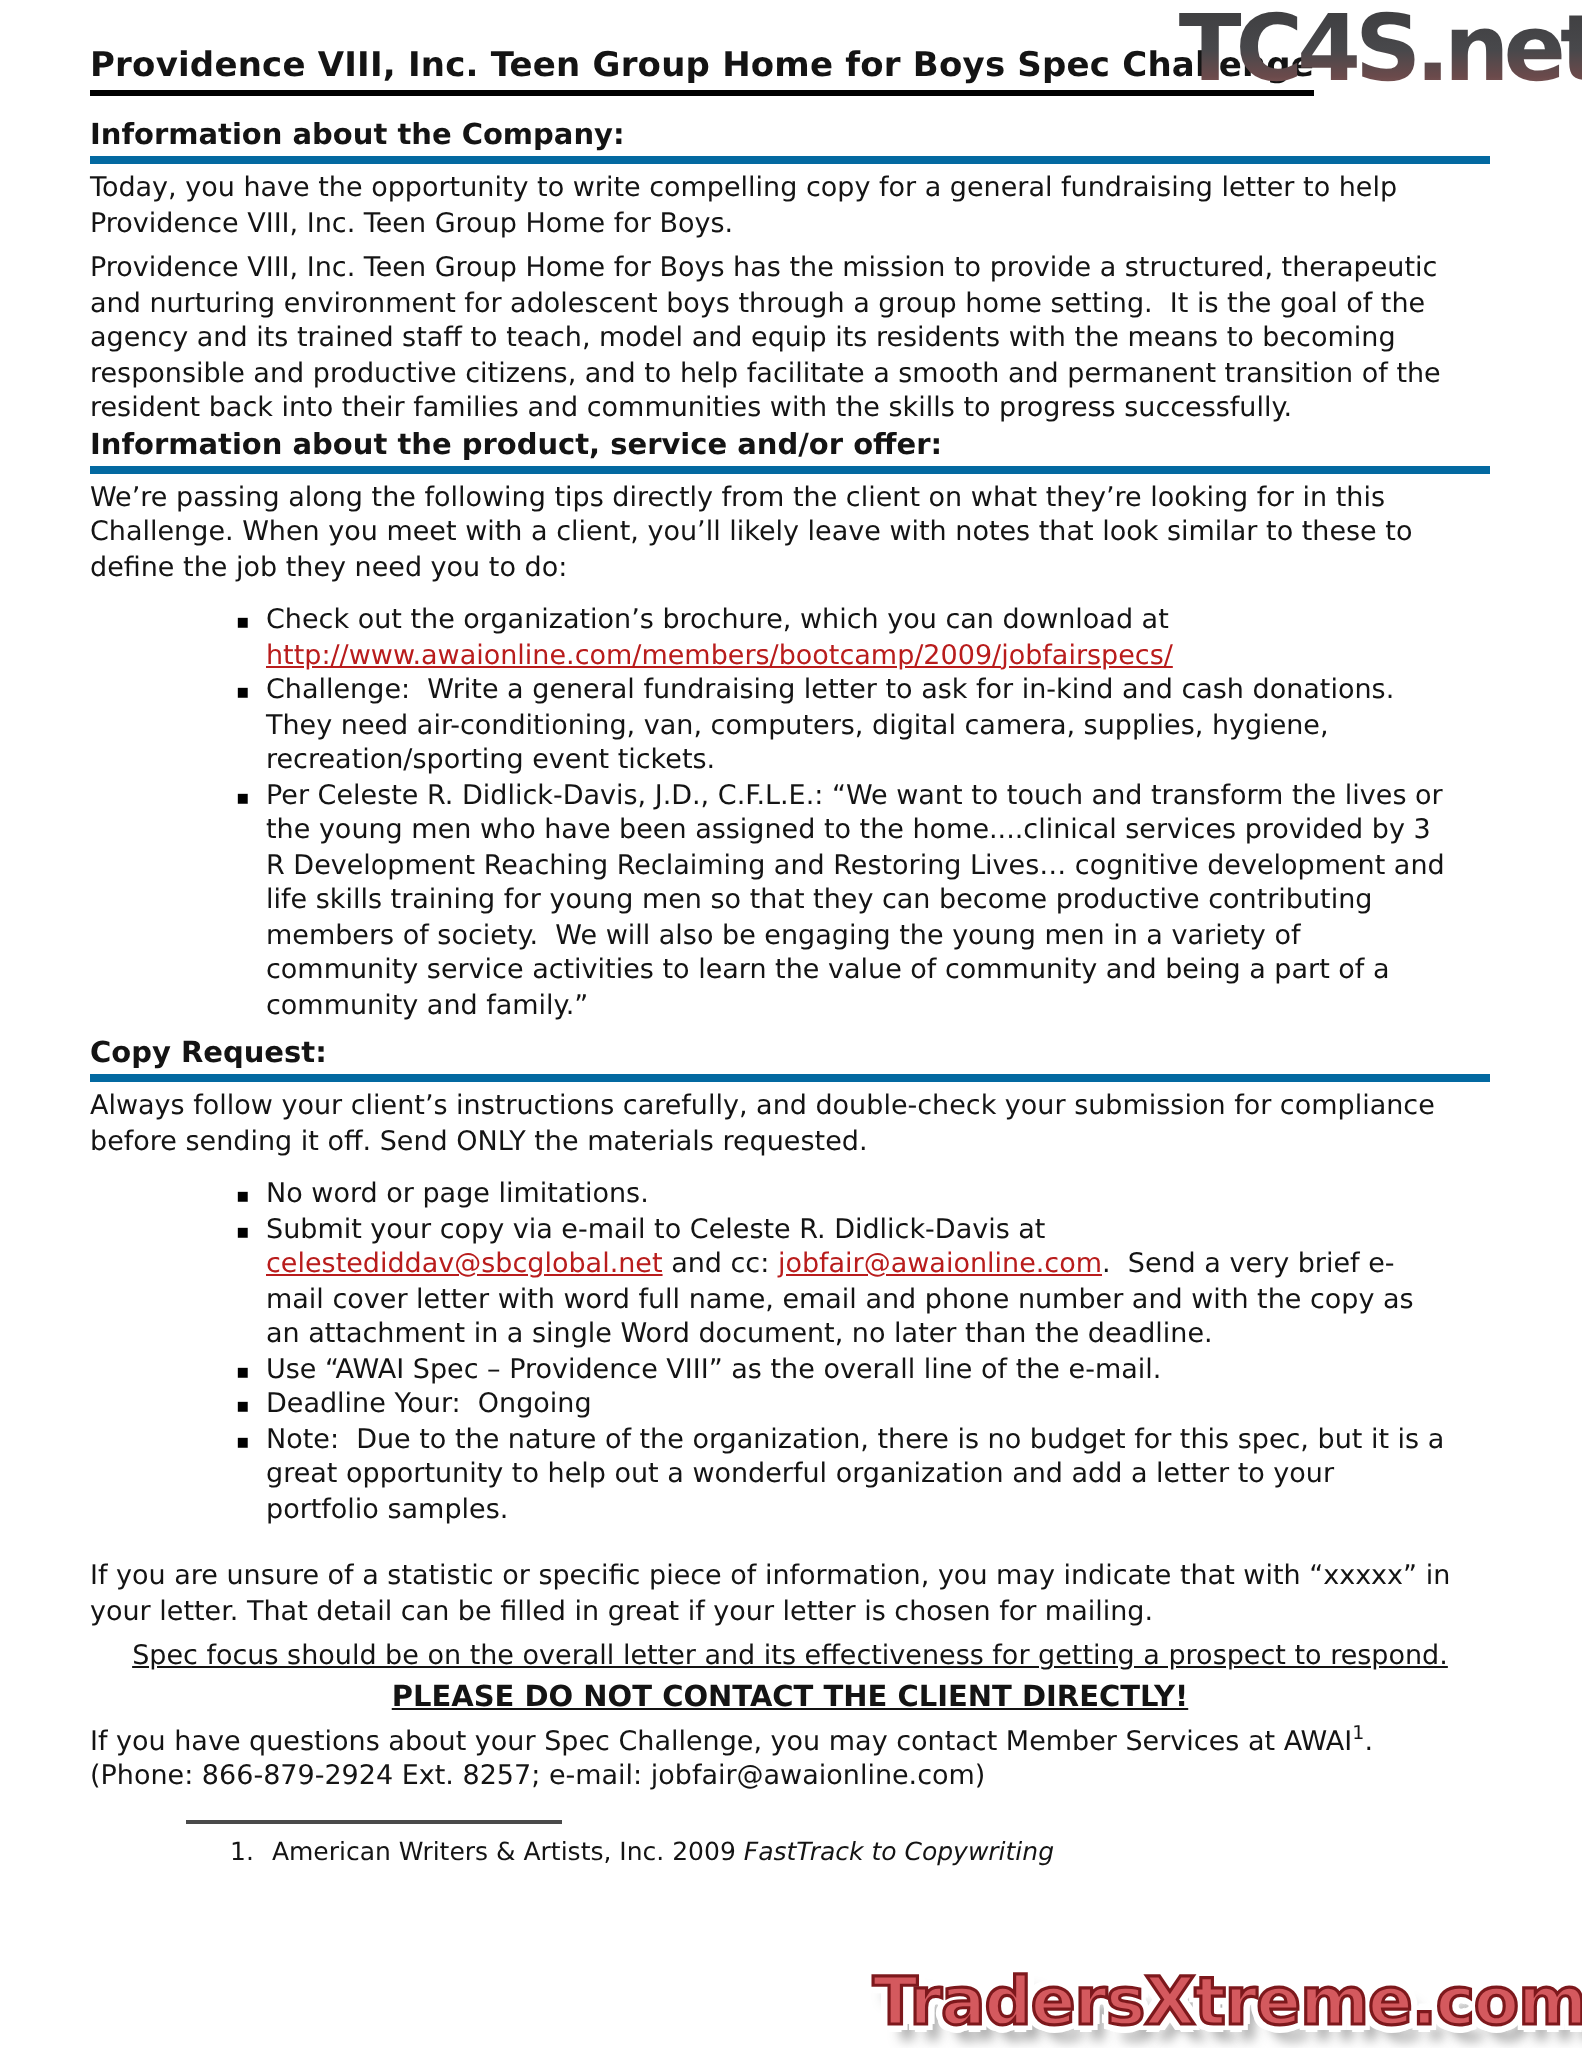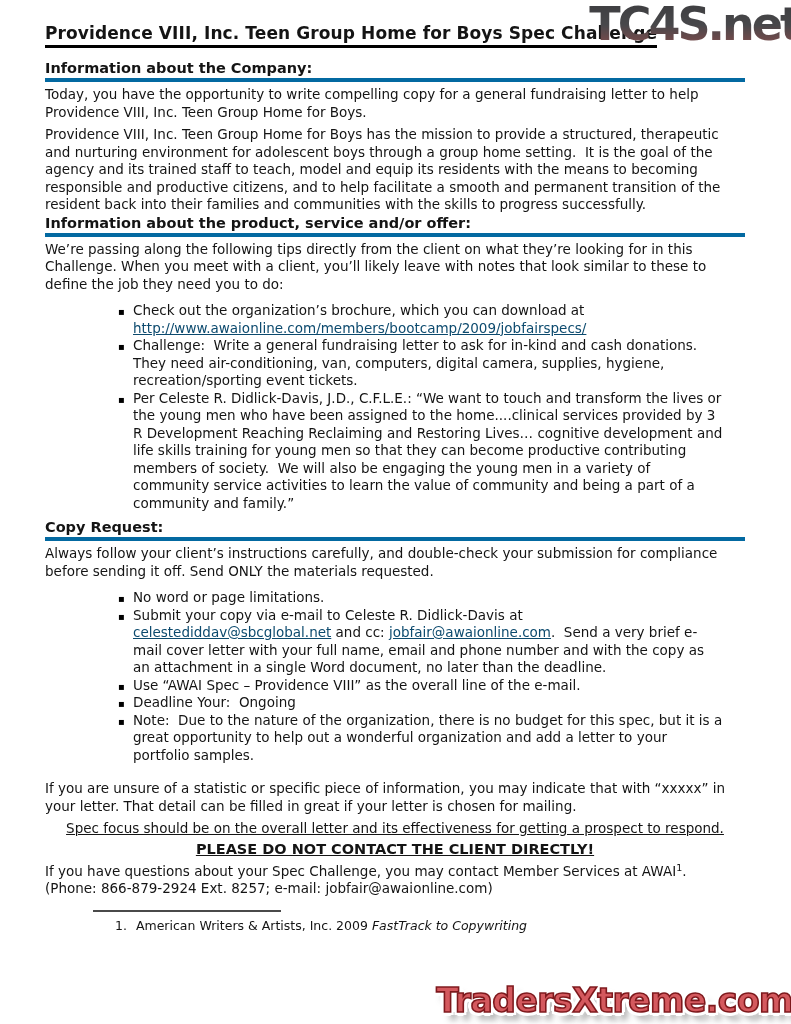--- a/index.html
+++ b/index.html
@@ -25,21 +25,21 @@
   }
   p.tight { margin-bottom:0; }
   ul.blist { list-style:none; margin:9px 0 6px 0; padding:0 22px 0 88px; }
   ul.blist li {
     position:relative; font-size:13.5px; line-height:17.5px;
     white-space:pre-wrap; margin:0;
   }
   ul.blist li::before {
     content:"▪"; position:absolute; left:-15px; top:1px; font-size:10px; color:#000;
   }
-  a.lnk { color:#0c4a6e; text-decoration:underline; cursor:pointer; }
+  a.lnk { color:#b91c1c; text-decoration:underline; cursor:pointer; }
   .center-u {
     text-align:center; font-size:13.5px; line-height:17.5px;
     text-decoration:underline; margin:2px 0 0 0; width:700px;
   }
   .warn {
     text-align:center; font-size:14.5px; font-weight:bold;
     text-decoration:underline; margin:3px 0 6px 0; width:700px;
   }
   sup.fnref { font-size:9.5px; vertical-align:super; line-height:0; }
 
@@ -105,21 +105,21 @@
       <li><span>Check out the organization’s brochure, which you can download at </span><a class="lnk">http://www.awaionline.com/members/bootcamp/2009/jobfairspecs/</a></li>
       <li><span>Challenge:  Write a general fundraising letter to ask for in-kind and cash donations.  They need air-conditioning, van, computers, digital camera, supplies, hygiene, recreation/sporting event tickets.</span></li>
       <li><span>Per Celeste R. Didlick-Davis, J.D., C.F.L.E.: “We want to touch and transform the lives or the young men who have been assigned to the home....clinical services provided by 3 R Development Reaching Reclaiming and Restoring Lives… cognitive development and life skills training for young men so that they can become productive contributing members of society.  We will also be engaging the young men in a variety of community service activities to learn the value of community and being a part of a community and family.”</span></li>
     </ul>
 
     <div class="sec-h">Copy Request:</div>
     <p class="body tight">Always follow your client’s instructions carefully, and double-check your submission for compliance before sending it off. Send ONLY the materials requested.</p>
 
     <ul class="blist">
       <li><span>No word or page limitations.</span></li>
-      <li><span>Submit your copy via e-mail to Celeste R. Didlick-Davis at </span><a class="lnk">celestediddav@sbcglobal.net</a><span> and cc: </span><a class="lnk">jobfair@awaionline.com</a><span>.  Send a very brief e-mail cover letter with your full name, email and phone number and with the copy as an attachment in a single Word document, no later than the deadline.</span></li>
+      <li><span>Submit your copy via e-mail to Celeste R. Didlick-Davis at </span><a class="lnk">celestediddav@sbcglobal.net</a><span> and cc: </span><a class="lnk">jobfair@awaionline.com</a><span>.  Send a very brief e-mail cover letter with word full name, email and phone number and with the copy as an attachment in a single Word document, no later than the deadline.</span></li>
       <li><span>Use “AWAI Spec – Providence VIII” as the overall line of the e-mail.</span></li>
       <li><span>Deadline Your:  Ongoing</span></li>
       <li><span>Note:  Due to the nature of the organization, there is no budget for this spec, but it is a great opportunity to help out a wonderful organization and add a letter to your portfolio samples.</span></li>
     </ul>
 
     <p class="body" style="margin-top:16px;">If you are unsure of a statistic or specific piece of information, you may indicate that with “xxxxx” in your letter. That detail can be filled in great if your letter is chosen for mailing.</p>
     <p class="center-u">Spec focus should be on the overall letter and its effectiveness for getting a prospect to respond.</p>
     <p class="warn">PLEASE DO NOT CONTACT THE CLIENT DIRECTLY!</p>
     <p class="body tight"><span>If you have questions about your Spec Challenge, you may contact Member Services at AWAI</span><sup class="fnref">1</sup><span>. (Phone: 866-879-2924 Ext. 8257; e-mail: jobfair@awaionline.com)</span></p>
 

